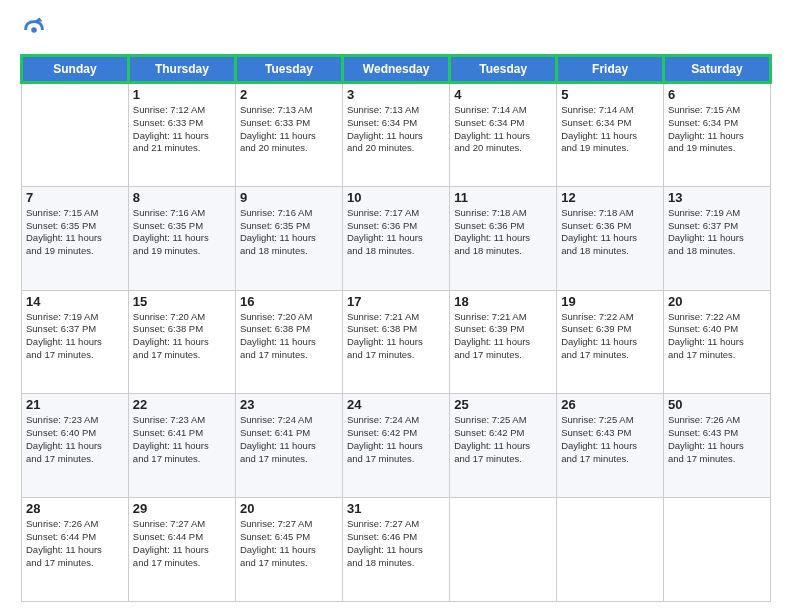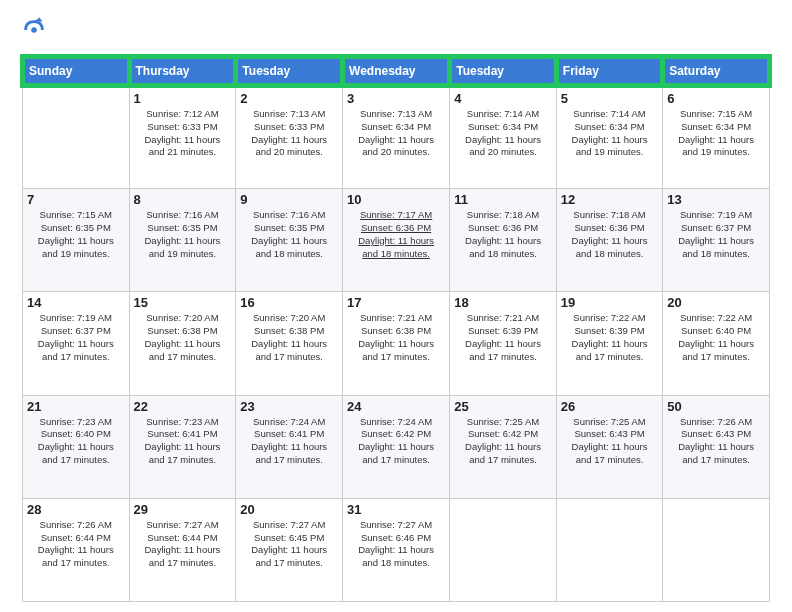--- a/index.html
+++ b/index.html
@@ -63,22 +63,22 @@
       width: 100%;
       border-collapse: collapse;
       flex: 1;
     }
     .calendar th {
       background-color: #3a7bd5;
       color: #fff;
       font-size: 12px;
       font-weight: bold;
       padding: 5px 4px;
-      text-align: left;
-      border: 5px solid #22c55e;
+      text-align: center;
+      border: 3px solid #22c55e;
     }
     .calendar td {
       border: 1px solid #ccc;
       vertical-align: top;
       padding: 3px 4px;
       width: 108px;
       height: 88px;
       background: #fff;
     }
     .calendar tr:nth-child(even) td {
@@ -87,21 +87,20 @@
     .day-num {
       font-size: 13px;
       font-weight: bold;
       color: #222;
       margin-bottom: 2px;
     }
     .day-info {
       font-size: 9.5px;
       color: #333;
       line-height: 1.35;
-      text-align: center;
     }
     .empty-cell {
       background: #f9f9f9;
     }
   </style>
 </head>
 <body>
 
 <div class="container">
   <div class="header">
@@ -197,21 +196,21 @@
           </td>
           <td>
             <div class="day-num">9</div>
             <div class="day-info" style="white-space: pre-line;">Sunrise: 7:16 AM
 Sunset: 6:35 PM
 Daylight: 11 hours
 and 18 minutes.</div>
           </td>
           <td>
             <div class="day-num">10</div>
-            <div class="day-info" style="white-space: pre-line; text-decoration: underline;">Sunrise: 7:17 AM
+            <div class="day-info" style="white-space: pre-line;">Sunrise: 7:17 AM
 Sunset: 6:36 PM
 Daylight: 11 hours
 and 18 minutes.</div>
           </td>
           <td>
             <div class="day-num">11</div>
             <div class="day-info" style="white-space: pre-line;">Sunrise: 7:18 AM
 Sunset: 6:36 PM
 Daylight: 11 hours
 and 18 minutes.</div>

